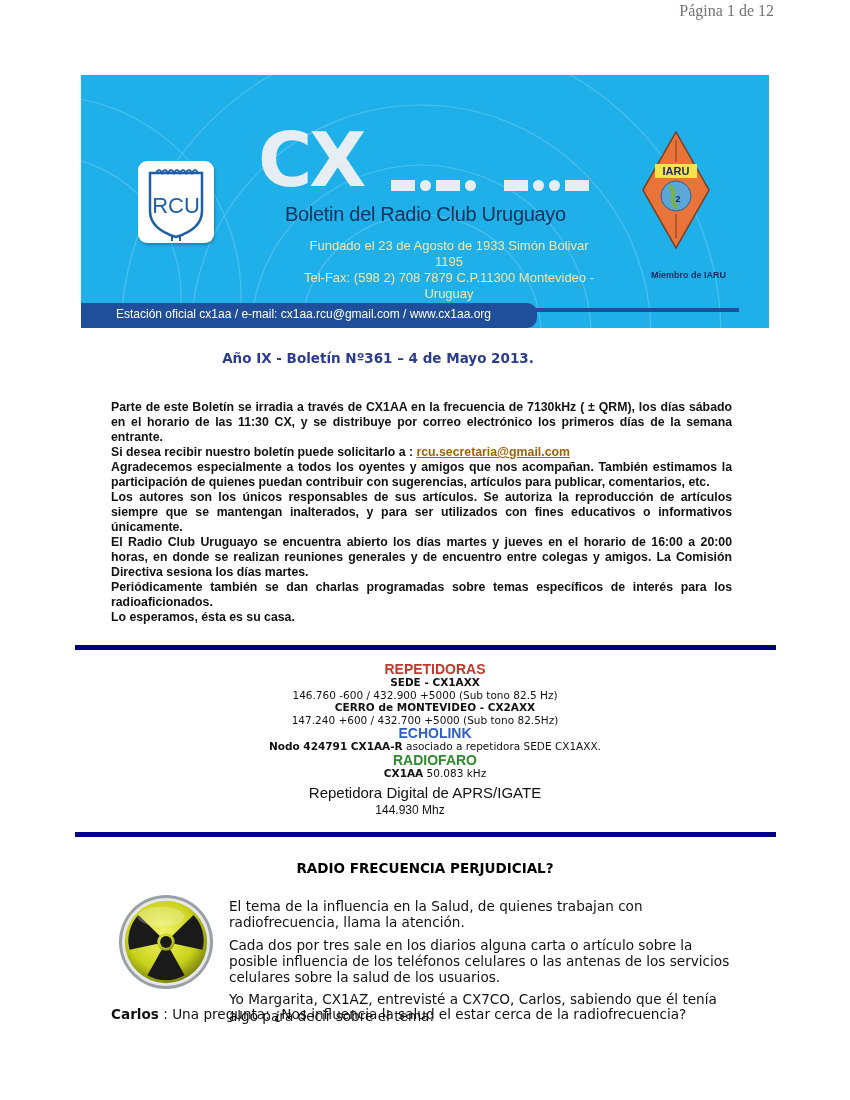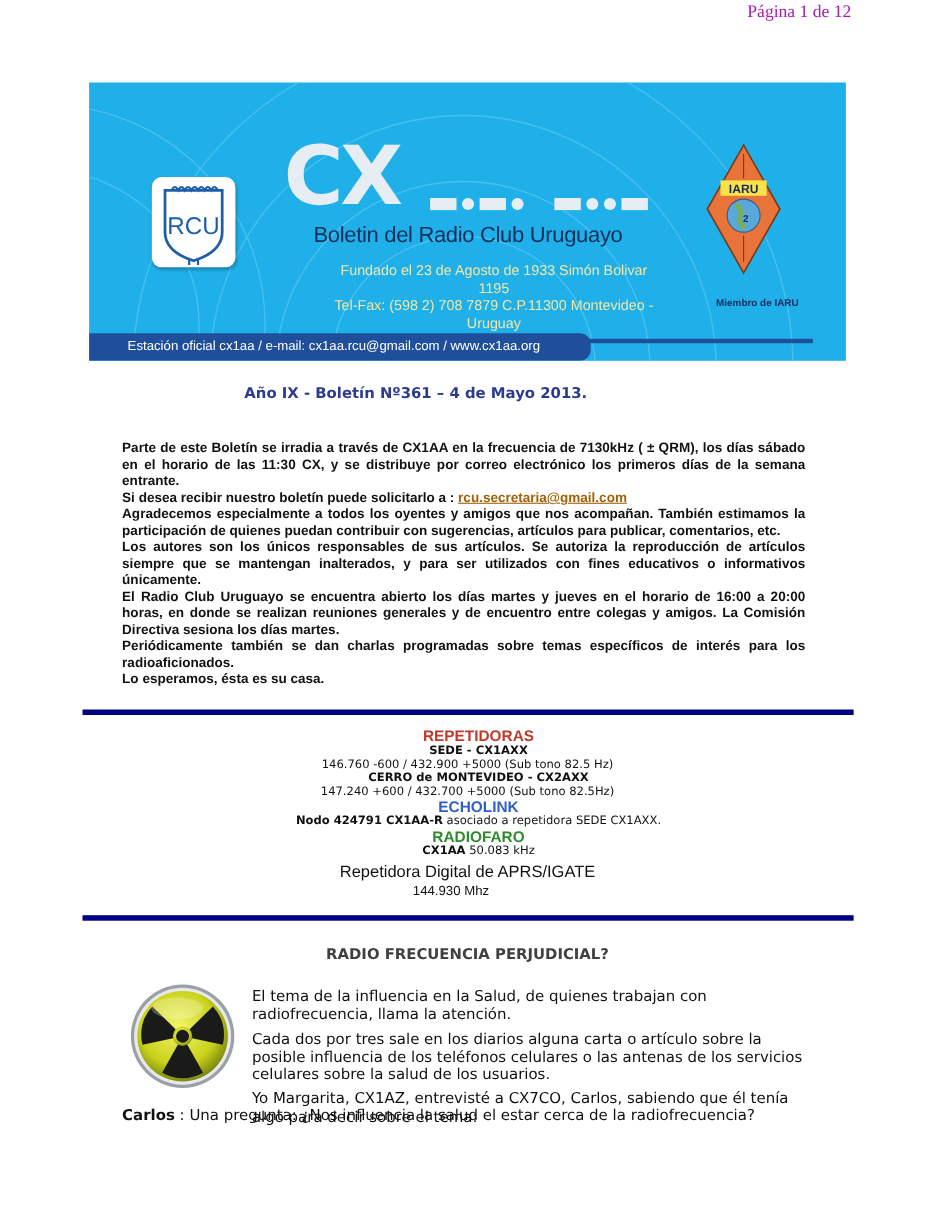--- a/index.html
+++ b/index.html
@@ -1,18 +1,18 @@
 <!DOCTYPE html>
 <html><head>
   <meta charset="utf-8">
   <style>
     html, body { margin: 0; padding: 0; background: #ffffff; }
     body { width: 850px; height: 1100px; position: relative; overflow: hidden; font-family: "Liberation Sans", sans-serif; color: #000; }
 
-    .page-num { position: absolute; top: 2px; right: 76px; font-family: "Liberation Serif", serif; font-size: 16px; color: #a21caf; }
+    .page-num { position: absolute; top: 2px; right: 76px; font-family: "Liberation Serif", serif; font-size: 16px; color: #737373; }
 
     
     .banner { position: absolute; left: 81px; top: 75px; width: 688px; height: 253px; background: #1fb0ea; overflow: hidden; }
     .banner .arcs { position: absolute; left: 0; top: 0; width: 100%; height: 100%; }
     .banner .rcu-logo { position: absolute; left: 57px; top: 86px; width: 76px; height: 82px; background: #fff; border-radius: 9px; box-shadow: 1px 2px 3px rgba(0,0,0,0.25); }
     .banner .cx { position: absolute; left: 177px; top: 48px; font-family: "DejaVu Sans", sans-serif; font-weight: bold; font-size: 74px; color: #e6eef4; letter-spacing: -3px; line-height: 1; }
     .banner .morse { position: absolute; left: 310px; top: 103px; height: 14px; display: flex; align-items: center; gap: 5px; }
     .morse .dash { width: 24px; height: 11px; background: #e6eef4; }
     .morse .dot { width: 11px; height: 11px; background: #e6eef4; border-radius: 50%; }
     .morse .gap { width: 18px; }
@@ -34,21 +34,21 @@
 
     .repeaters { position: absolute; left: 0; width: 850px; top: 662px; text-align: center; font-family: "DejaVu Sans", sans-serif; font-size: 10.5px; line-height: 12.5px; color: #111; }
     .repeaters .rh { font-family: "Liberation Sans", sans-serif; font-weight: bold; font-size: 14px; line-height: 14px; margin-left: 20px; }
     .repeaters .red { color: #c0392b; }
     .repeaters .blue { color: #2d5fc7; }
     .repeaters .green { color: #2e8b2e; }
     .repeaters .b { font-weight: bold; padding-left: 20px; }
     .repeaters .aprs { font-family: "Liberation Sans", sans-serif; font-size: 15px; line-height: 20px; margin-top: 4px; }
     .repeaters .mhz { font-family: "Liberation Sans", sans-serif; font-size: 12px; line-height: 15px; margin-left: -30px; }
 
-    .article-title { position: absolute; left: 0; width: 850px; top: 860px; text-align: center; font-family: "DejaVu Sans", sans-serif; font-weight: bold; font-size: 13.5px; color: #404040; }
+    .article-title { position: absolute; left: 0; width: 850px; top: 860px; text-align: center; font-family: "DejaVu Sans", sans-serif; font-weight: bold; font-size: 13.5px; color: #000000; }
     .rad-icon { position: absolute; left: 117px; top: 893px; width: 98px; height: 98px; }
     .article { position: absolute; left: 223px; top: 892px; width: 520px; font-family: "DejaVu Sans", sans-serif; font-size: 13.6px; line-height: 16.3px; color: #111; }
     .article p { margin: 6px; }
     .article-q { position: absolute; left: 111px; top: 1006px; width: 650px; font-family: "DejaVu Sans", sans-serif; font-size: 13.6px; line-height: 16.3px; color: #111; }
     .article-q b { font-weight: bold; }
   </style>
 </head>
 <body>
 
 <div class="page-num">Página 1 de 12</div>

